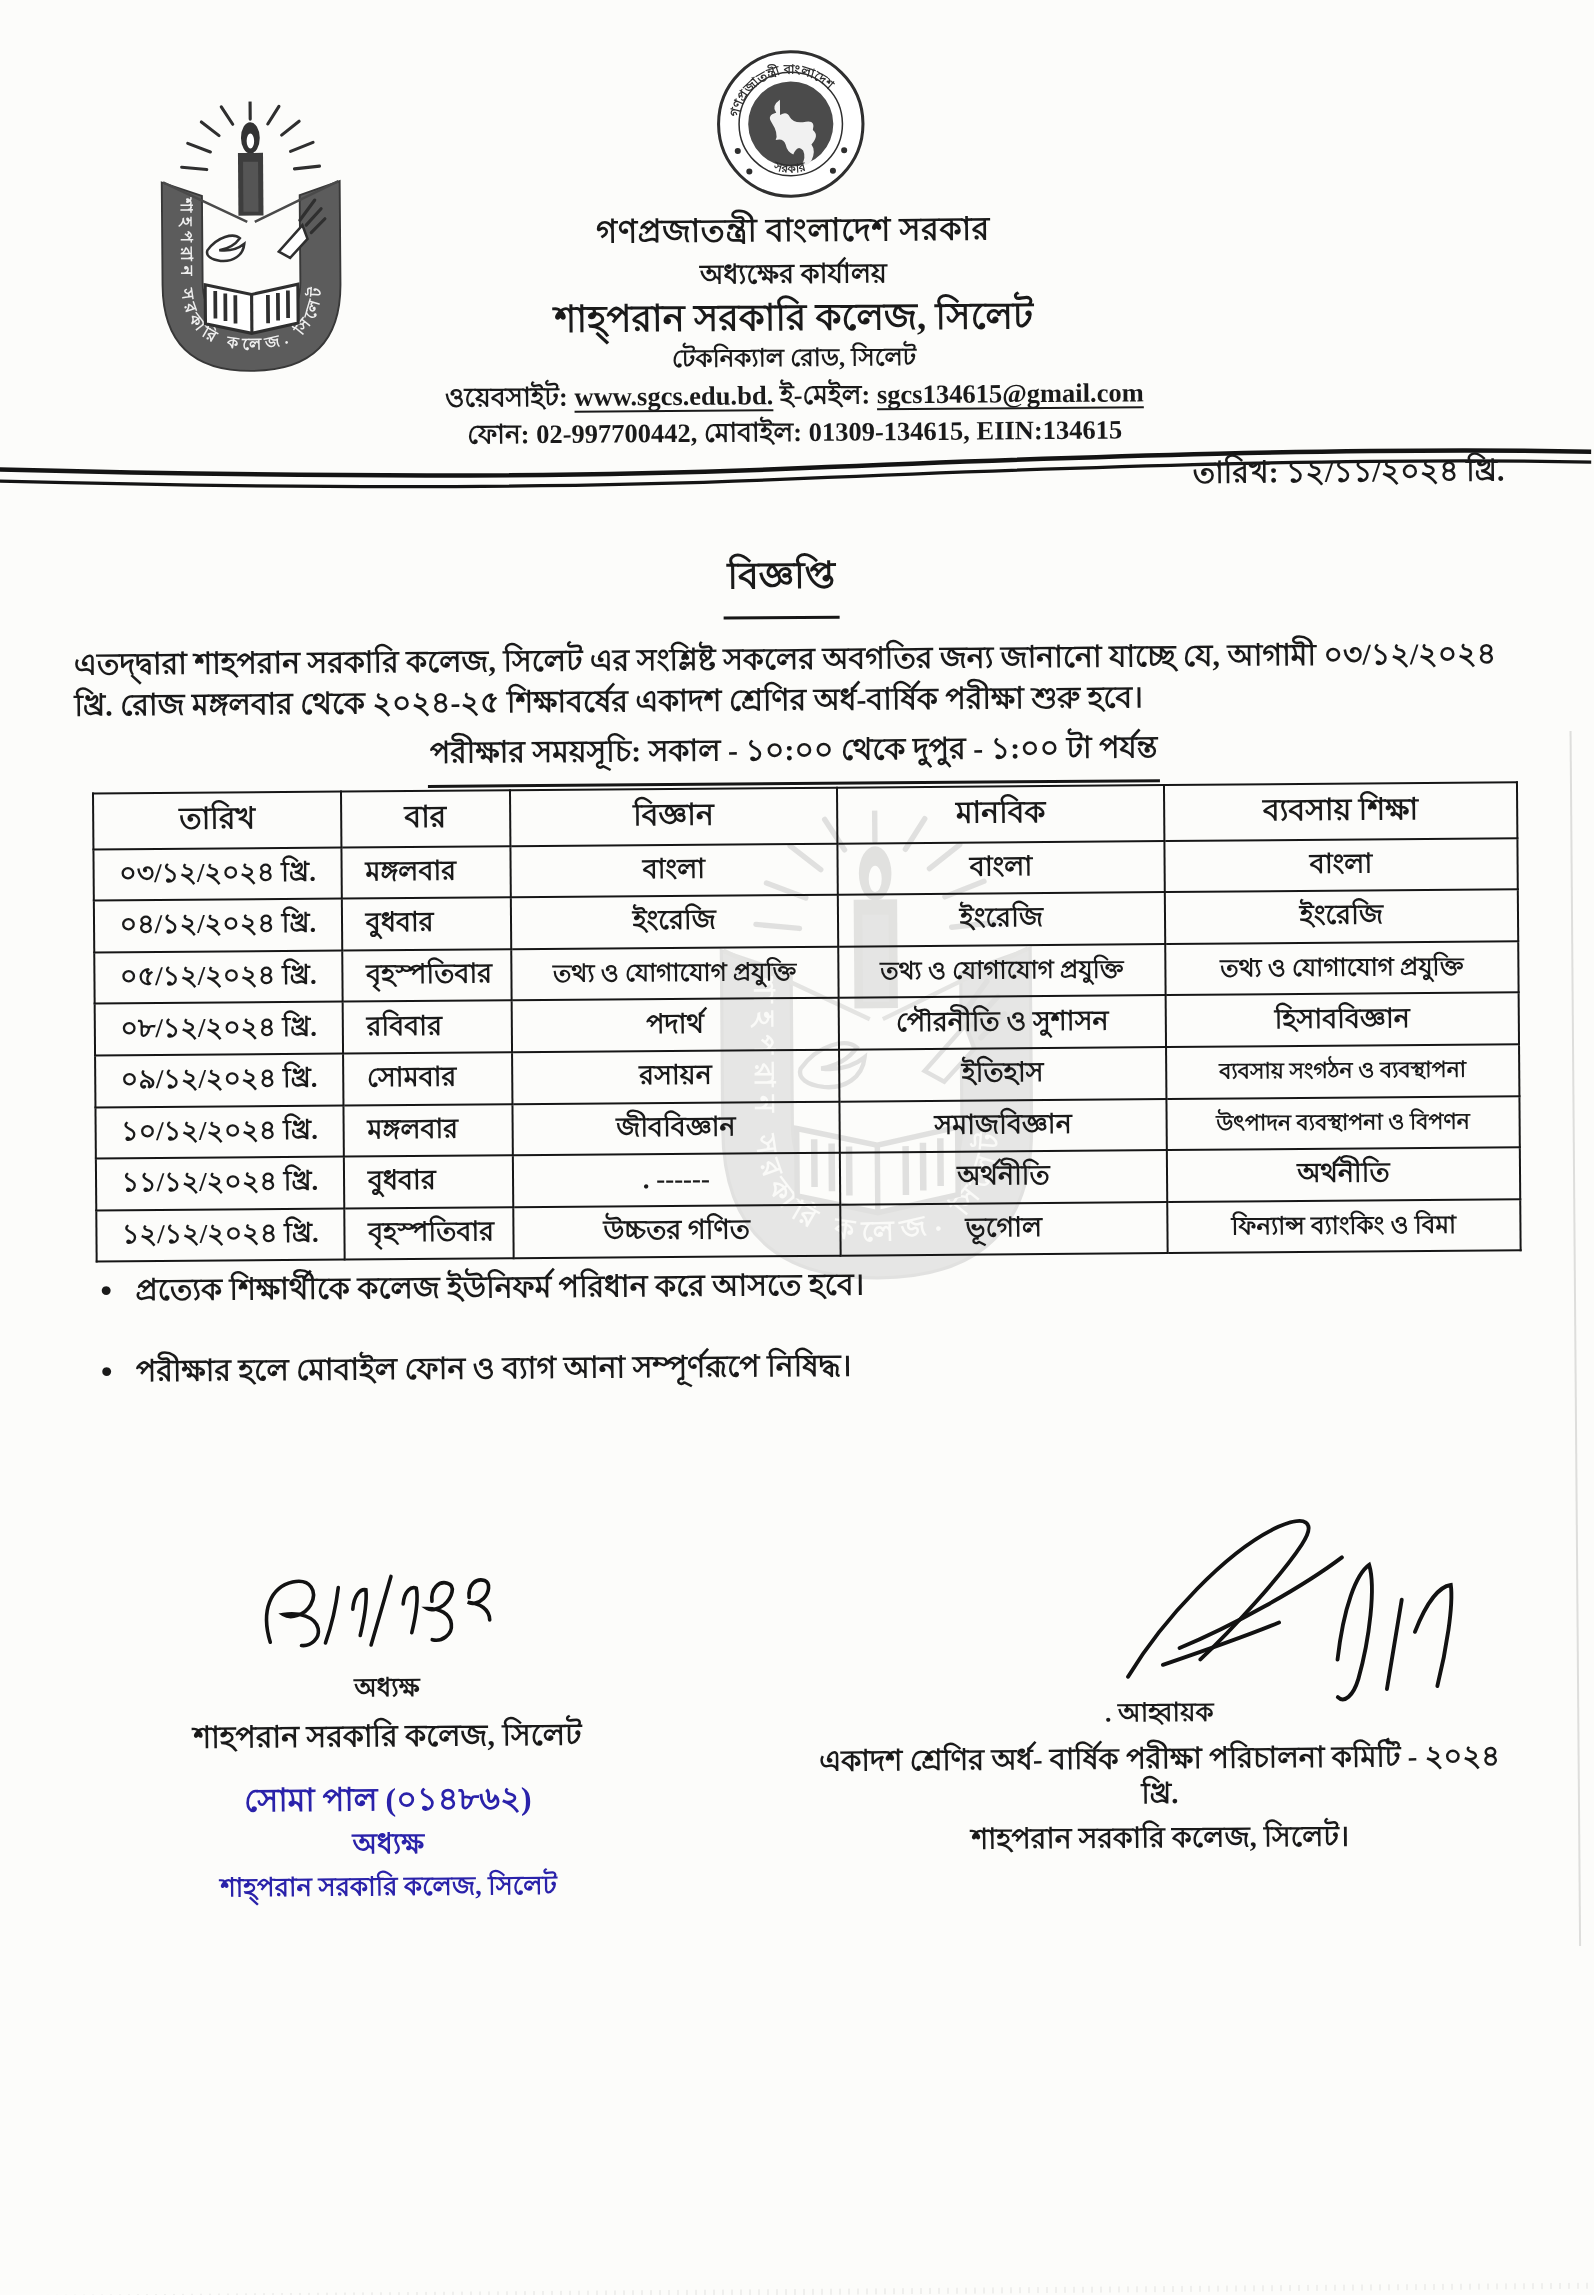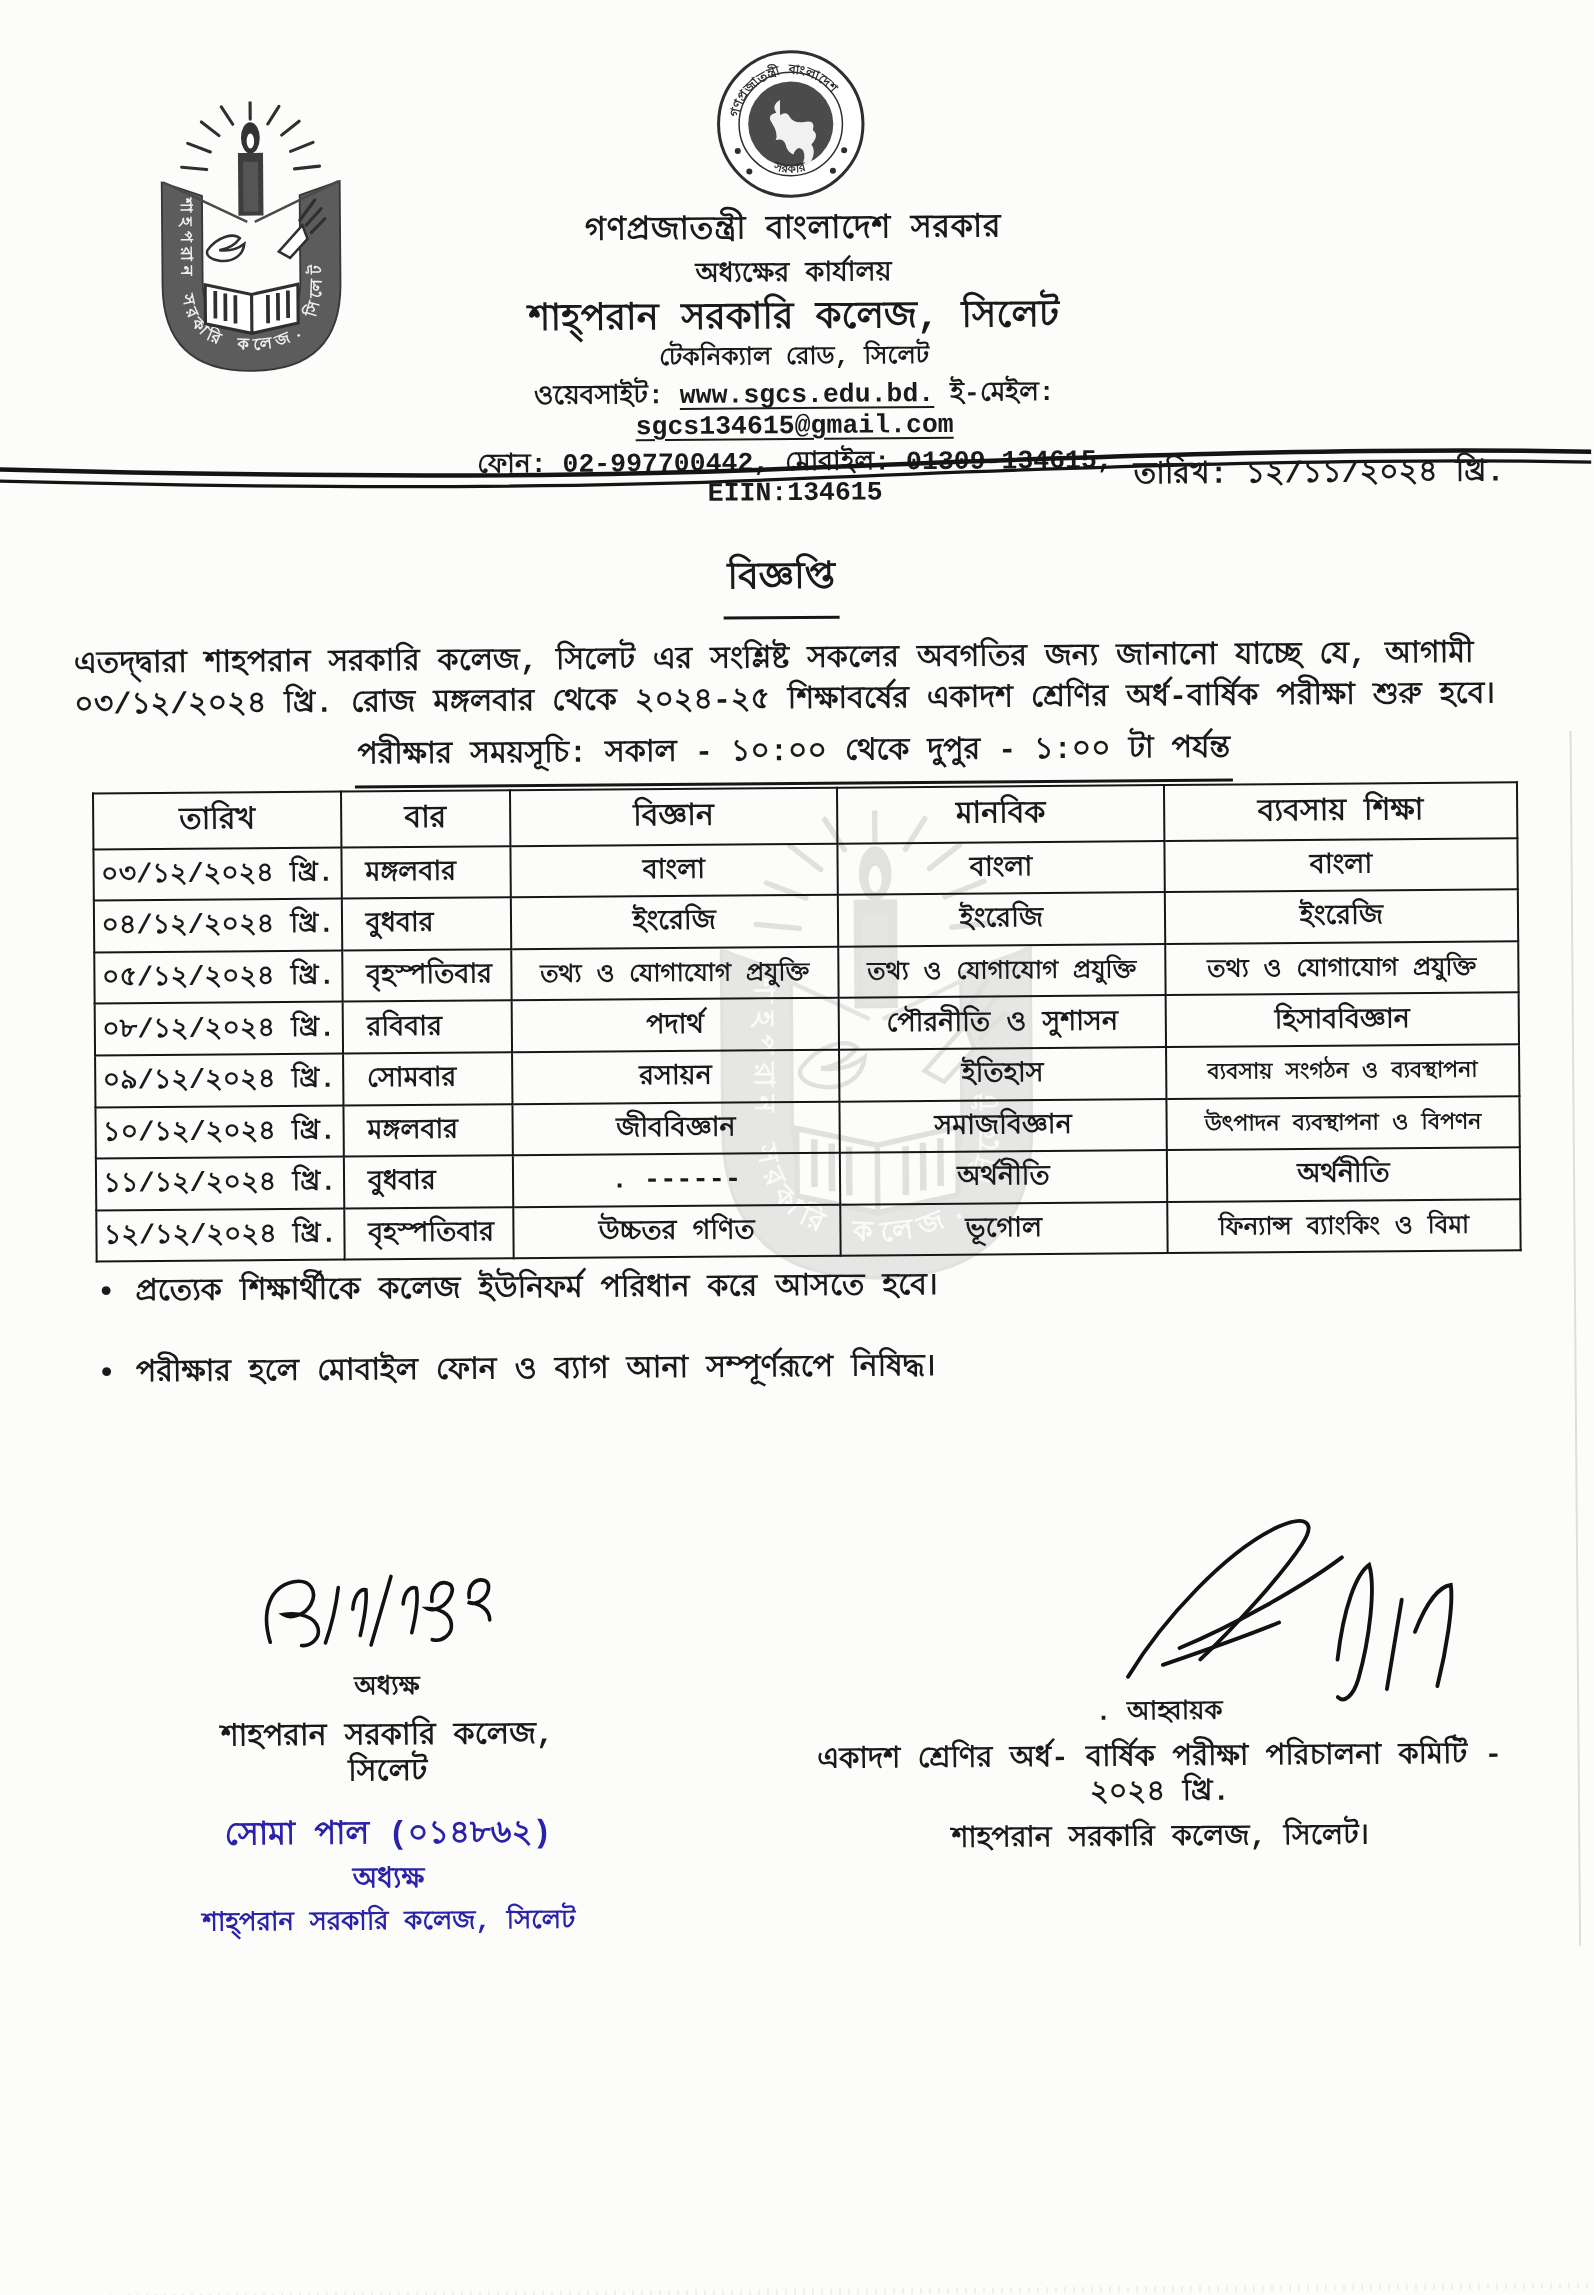--- a/index.html
+++ b/index.html
@@ -1,21 +1,21 @@
 <!DOCTYPE html>
 <html style="font-size:10.3px"><head>
 <meta charset="utf-8">
 <style>
   html,body{margin:0;padding:0;background:#e8e8e8;}
   .page{
     position:relative;
     width:1595px;height:2295px;
     background:#fcfcfa;
     overflow:hidden;
-    font-family:Liberation Mono, monospace;
+    font-family:Liberation Serif, serif;
     color:#1a1a1a;
   }
   .sheet{position:absolute;inset:0;transform:rotate(-0.45deg);transform-origin:50% 40%;}
   
   .logo-wrap{position:absolute;left:150px;top:96px;width:213px;height:297px;}
   .seal-wrap{position:absolute;left:721px;top:36px;width:152px;height:176px;}
   .head-text{position:absolute;left:388px;top:212px;width:821px;text-align:center;line-height:1.15;}
   .h-govt{font-size:32px;font-weight:600;letter-spacing:0.6px;}
   .h-office{font-size:27px;font-weight:600;margin-top:10.3px;}
   .h-college{font-size:37px;font-weight:700;margin-top:6.5px;}

